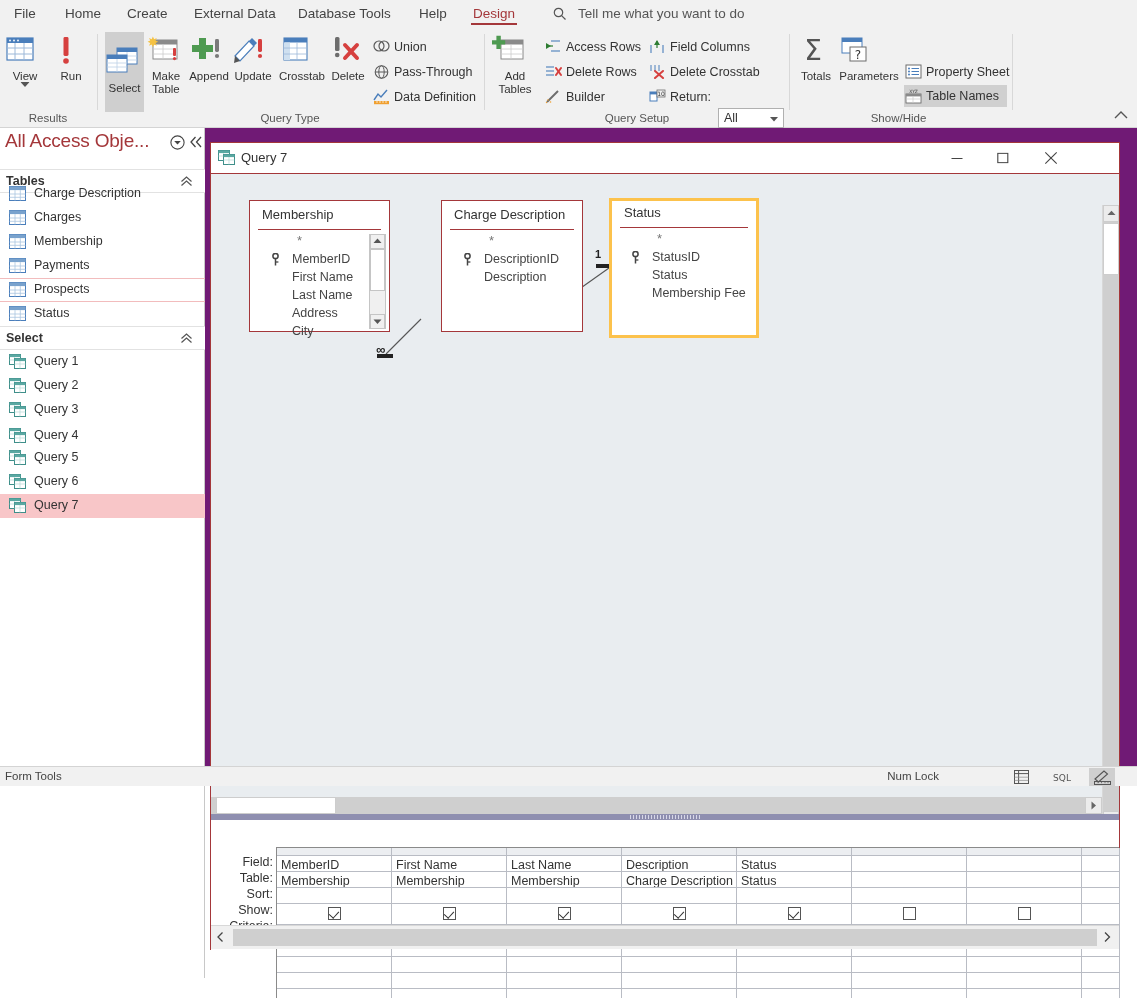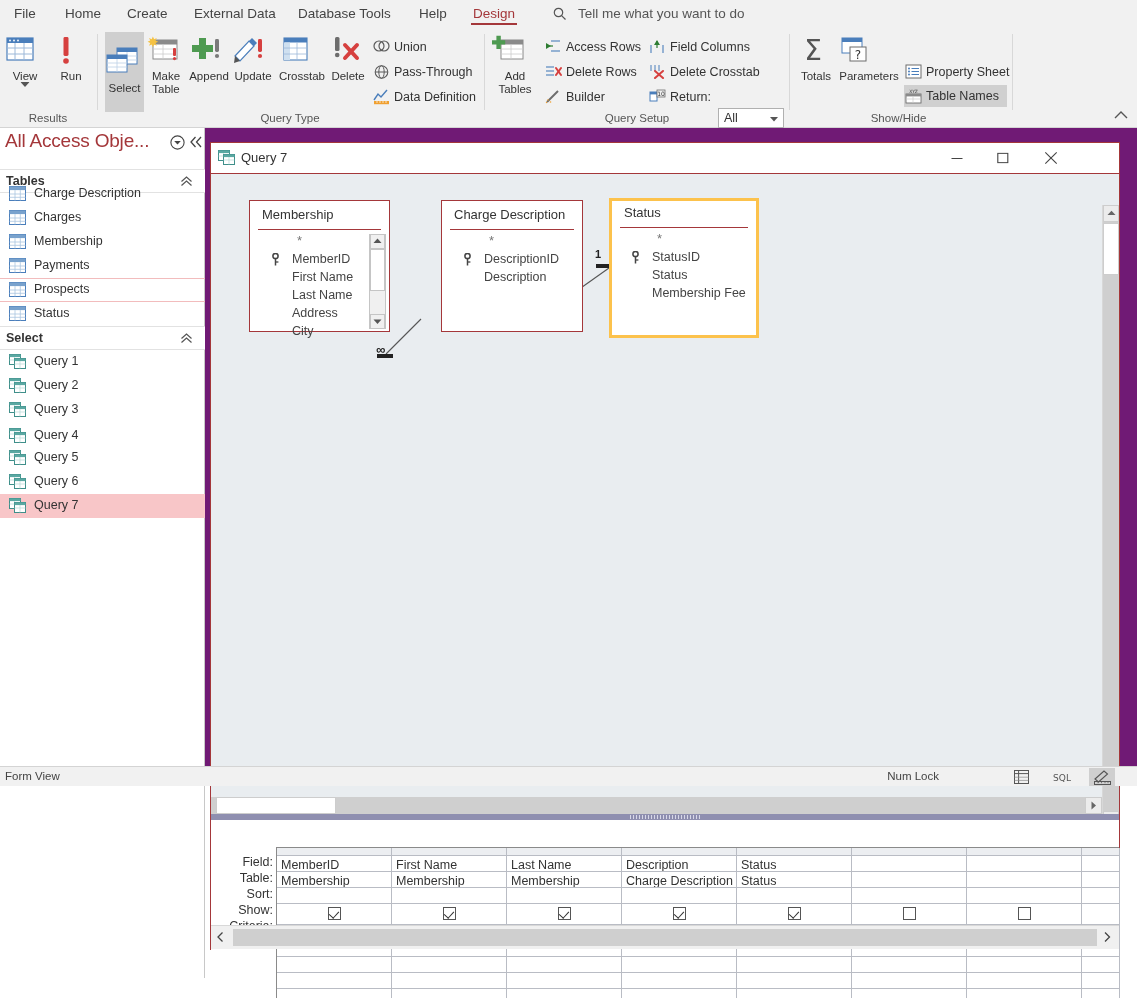--- a/index.html
+++ b/index.html
@@ -1127,21 +1127,21 @@
       <div class="track"></div>
       <div class="ar" style="right:2px;">
         <svg width="16" height="16" viewBox="0 0 16 16">
             <path d="M6 3.5 L10.5 8 L6 12.5" fill="none" stroke="#444" stroke-width="1.3"></path>
           </svg>
       </div>
     </div>
   </div>
 
   <div class="statusbar">
-    <span class="txt" style="left:5px;">Form View</span>
+    <span class="txt" style="left:5px;">Form Tools</span>
     <span class="txt" style="right:198px;margin-left:32px;">Num Lock</span>
 
     <div class="vbtn" style="right:103px;">
       <svg width="15" height="14" viewBox="0 0 15 14" style="margin:2px auto 0;">
         <rect x="0.5" y="0.5" width="14" height="13" fill="none" stroke="#555" stroke-width="1"></rect>
         <line x1="0.5" y1="3.6" x2="14.5" y2="3.6" stroke="#555" stroke-width="1"></line>
         <line x1="4.6" y1="0.5" x2="4.6" y2="13.5" stroke="#555" stroke-width="1"></line>
         <line x1="0.5" y1="7.2" x2="14.5" y2="7.2" stroke="#888" stroke-width="0.7"></line>
         <line x1="0.5" y1="10.4" x2="14.5" y2="10.4" stroke="#888" stroke-width="0.7"></line>
       </svg>

